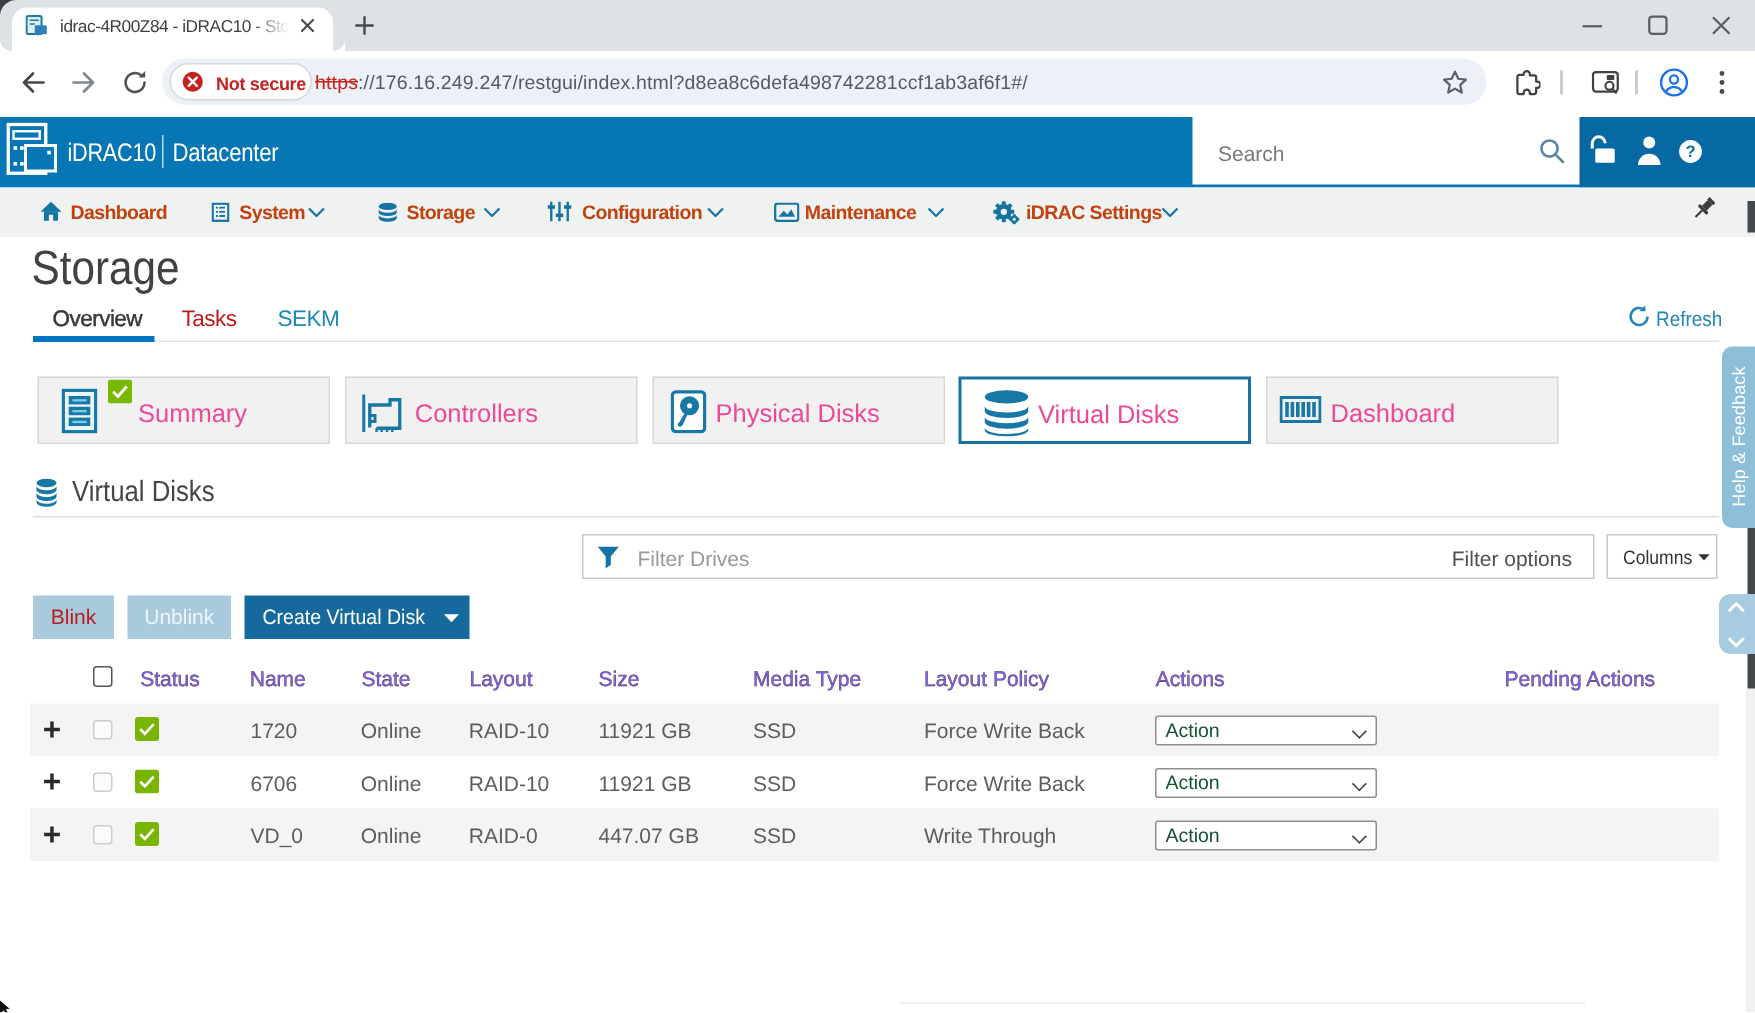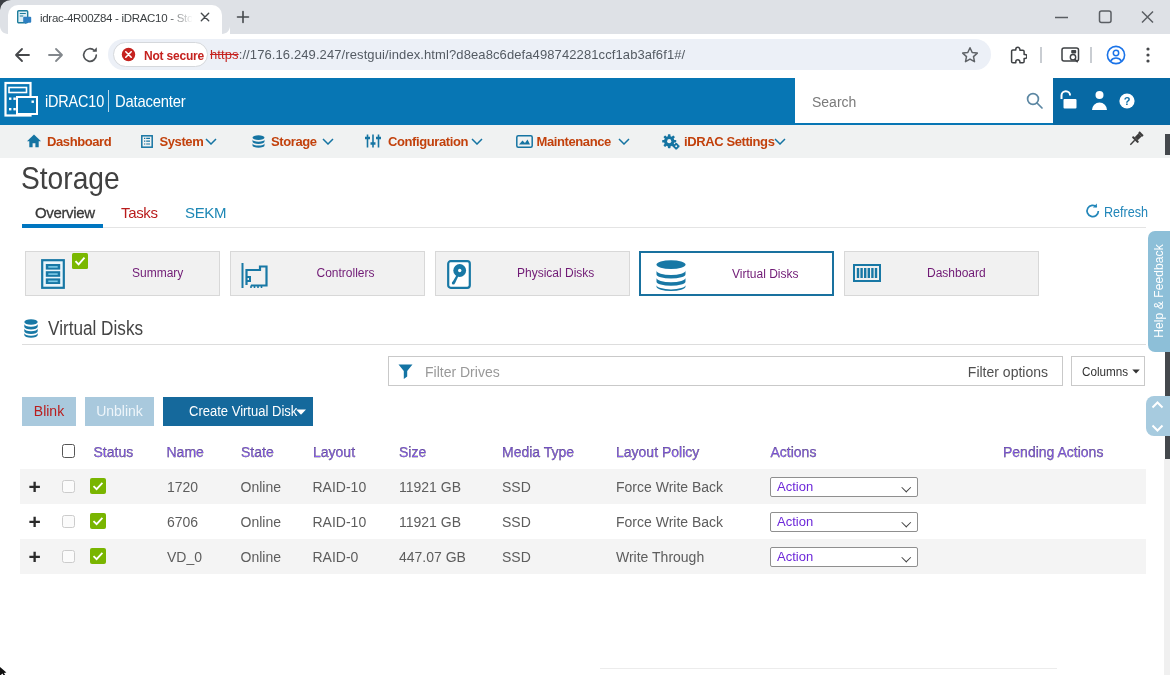--- a/index.html
+++ b/index.html
@@ -38,48 +38,48 @@
 
   
   #h1 { left:21px; top:159.5px; font-size:32px; font-weight:300; color:#414141; letter-spacing:0px; transform:scaleX(0.88); transform-origin:0 0; }
   #tabs { left:22px; top:200px; width:1124px; height:28px; border-bottom:1.5px solid #e4e4e4; }
   .ptab { position:absolute; font-size:15px; letter-spacing:-0.35px; }
   #uline { left:22px; top:223.5px; width:81px; height:4.5px; background:#0076c0; }
   #refresh { left:1104px; top:203.5px; font-size:14px; color:#2286b9; transform:scaleX(0.9); transform-origin:0 0; }
 
   .card { position:absolute; top:251px; width:195px; height:44.5px; background:#f1f1f1;
     border:1px solid #d8d8d8; }
-  .cardtxt { position:absolute; font-size:12px; color:#701a75;margin-left:40px; }
+  .cardtxt { position:absolute; font-size:17px; color:#ec4899; }
 
   #secrule { left:22px; top:344px; width:1124px; height:1px; background:#dddddd; }
   #sectitle { left:48px; top:317px; font-size:19.5px; color:#454545; transform:scaleX(0.88); transform-origin:0 0; }
 
   #filterbox { left:388px; top:356px; width:675px; height:30px; border:1px solid #c9c9c9; background:#fff; }
   #filterph { left:36px; top:7px; font-size:14px; color:#999; }
   #filteropt { right:14px; top:7px; font-size:14px; color:#4f4f4f; }
   #colbox { left:1071px; top:356px; width:74px; height:30px; border:1px solid #c9c9c9; background:#fff;
     font-size:13px; color:#333; }
 
   .btn { position:absolute; top:397px; height:29px; color:#fff; font-size:14px;
     text-align:center; border:none; }
   #btn-blink { left:22px; width:54px; background:#a9c9dd; color:#b91c1c; line-height:29px; }
   #btn-unblink { left:85px; width:69px; background:#a9c9dd; color:#eef5fa; line-height:29px; }
-  #btn-create { left:163px; width:150px; background:#15699c; line-height:29px; text-align:left; padding-left:26px; }
+  #btn-create { left:163px; width:150px; background:#15699c; line-height:29px; text-align:left; padding-left:12px; }
 
   .th { position:absolute; top:444px; font-size:14px; color:#8b5cf6;
     -webkit-text-stroke:0.25px #2e2e2e; }
   .row { position:absolute; left:20px; width:1126px; height:35px; }
   .r-gray { background:#f4f4f4; }
   .cell { position:absolute; top:10px; font-size:14px; color:#5d5d5d; }
   .plus { position:absolute; left:8.5px; top:6px; font-size:21px; color:#2b2b2b; font-weight:bold;}
   .rowcb { position:absolute; left:41.5px; top:11px; width:13px; height:13px;
     border:1px solid #cccccc; border-radius:2.5px; background:#fbfbfb; }
   .gcheck { position:absolute; left:69.5px; top:9.5px; }
   .sel { position:absolute; left:750px; top:8.5px; width:148px; height:20px; background:#fff;
-    border:1px solid #8f8f8f; border-radius:2px; font-size:13px; color:#6d28d9;
+    border:1px solid #8f8f8f; border-radius:2px; font-size:13px; color:#14532d;
     line-height:18px; padding-left:6px; }
   .sel::after { content:""; position:absolute; right:8px; top:5.5px; width:5.5px; height:5.5px;
     border-right:1.5px solid #404040; border-bottom:1.5px solid #404040; transform:rotate(45deg); }
   .navitem { letter-spacing:-0.4px; }
 
   #ribbon { left:1148px; top:231px; width:22px; height:121px; background:#8dbfd8;
     border-radius:7px 0 0 7px; }
   #ribbontxt { position:absolute; left:1148px; top:231px; width:22px; height:121px;
     color:#fff; font-size:12px; white-space:nowrap; letter-spacing:0.1px; }
   #scrollwidget { left:1146px; top:396px; width:24px; height:40px; background:#a7cbdf;

